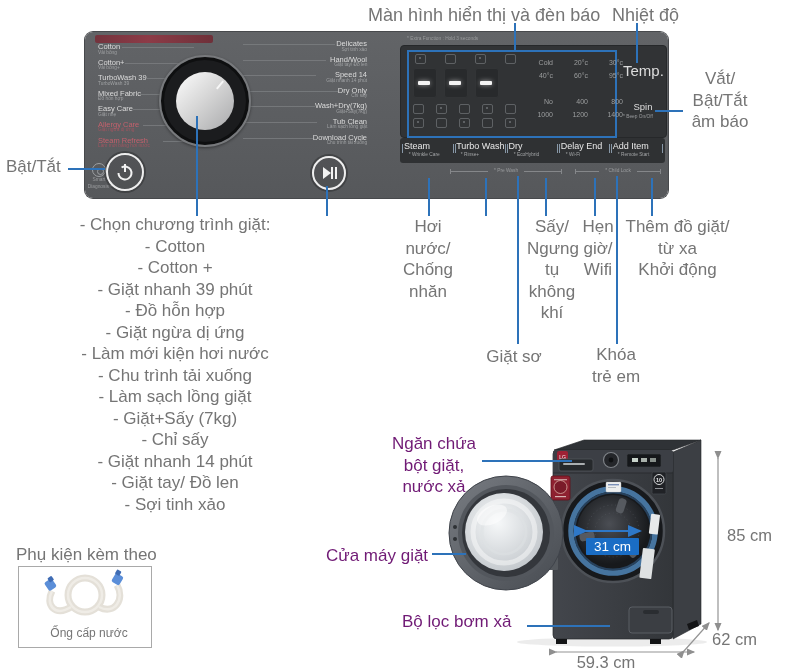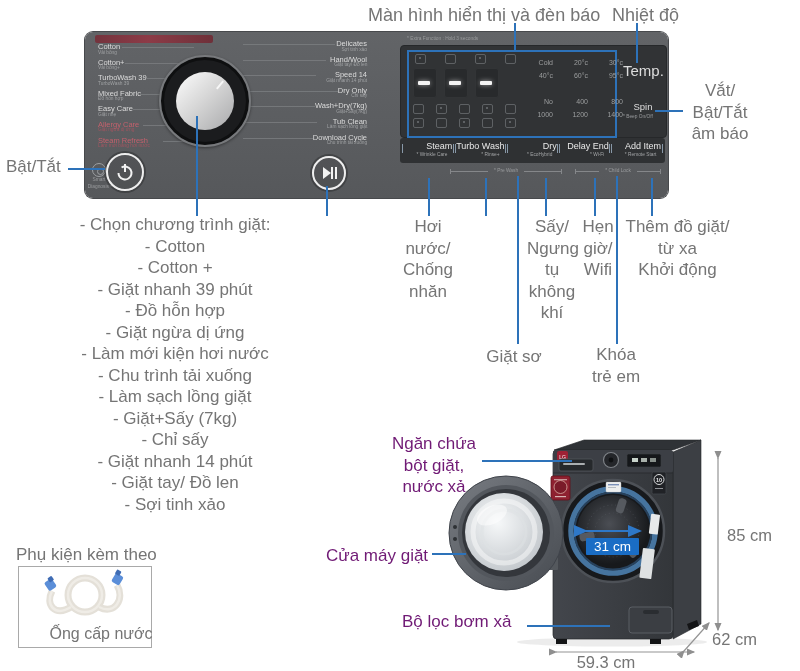--- a/index.html
+++ b/index.html
@@ -14,21 +14,21 @@
   .panel{left:85px;top:32px;width:583px;height:166px;border-radius:8px;
          background:linear-gradient(180deg,#626467,#56585b);box-shadow:0 0 0 1px #47494c;z-index:1;}
   .prog-row{display:flex;align-items:flex-start;margin-bottom:3.1px;}
   .prog-line{flex:1;height:1px;background:#7e8083;margin-top:4px;opacity:.75;}
   .prog-en{font-size:7.5px;line-height:7.5px;color:#dcdcdc;white-space:nowrap;}
   .prog-vi{font-size:6px;line-height:5px;color:#9fa1a3;white-space:nowrap;transform:scale(.8);transform-origin:left top;}
   .red .prog-en{color:#c4606c;} .red .prog-vi{color:#a05560;}
   .r .prog-vi{transform-origin:right top;}
   .disp{left:315px;top:13px;width:265px;height:91px;background:#313335;border:1px solid #26282a;border-radius:4px;}
   .strip{left:315px;top:106px;width:265px;height:25px;background:#2f3133;border-radius:3px;display:flex;align-items:stretch;}
-  .cell{flex:1;text-align:right;}
+  .cell{flex:1;text-align:left;}
   .cell .m{font-size:9px;line-height:9px;color:#e8e8e8;margin-top:4px;white-space:nowrap;}
   .cell .s{font-size:6px;line-height:6px;color:#a3a5a7;margin-top:1px;transform:scale(.8);transform-origin:center top;white-space:nowrap;}
   .sep{width:4px;display:flex;gap:1px;justify-content:center;}
   .sep i{display:block;width:1px;height:9px;background:#98aabd;margin-top:6px;opacity:.85;}
   .gridtemps{display:grid;grid-template-columns:30px 33px 33px;column-gap:2px;row-gap:3px;}
   .gridtemps span{font-size:7px;line-height:10px;color:#9c9e9f;text-align:right;white-space:nowrap;}
   .digit{width:22px;height:28px;background:#282a2c;border:1px solid #323436;border-radius:3px;position:relative;}
   .digit i{position:absolute;left:4px;top:12px;width:12px;height:3.5px;background:#f4f4f4;border-radius:1px;
            box-shadow:0 0 5px rgba(255,255,255,.55);}
   .dicon{width:9px;height:8px;border:1px solid #6e7174;border-radius:2px;opacity:.75;position:relative;}
@@ -44,21 +44,21 @@
 </head>
 <body>
 
 <div class="page">
 
   <div class="abs cap-l" style="left:368px;top:4px;">Màn hình hiển thị và đèn báo</div>
   <div class="abs blue-v" style="left:514px;top:23px;height:28px;"></div>
   <div class="abs cap-l" style="left:612px;top:4px;">Nhiệt độ</div>
   <div class="abs blue-v" style="left:636px;top:23px;height:40px;"></div>
 
-  <div class="abs cap" style="left:682px;top:80px;width:76px;">
+  <div class="abs cap" style="left:682px;top:68px;width:76px;">
     <div>Vắt/</div>
       <div>Bật/Tắt</div>
       <div>âm báo</div>
   </div>
   <div class="abs blue-h" style="left:655px;top:110px;width:28px;"></div>
 
   <div class="abs cap" style="left:6px;top:156px;">Bật/Tắt</div>
   <div class="abs blue-h" style="left:68px;top:168px;width:37px;"></div>
 
   <div class="abs panel">
@@ -490,16 +490,16 @@
       <circle cx="66" cy="28" r="17" fill="none" stroke="#efece6" stroke-width="2.5"></circle>
       <path d="M52,40 C36,50 26,38 33,24" fill="none" stroke="#e4e0d8" stroke-width="7"></path>
       <path d="M52,40 C36,50 26,38 33,24" fill="none" stroke="#efece6" stroke-width="2.5"></path>
       <path d="M80,40 C96,48 106,32 98,18" fill="none" stroke="#e4e0d8" stroke-width="7"></path>
       <path d="M80,40 C96,48 106,32 98,18" fill="none" stroke="#efece6" stroke-width="2.5"></path>
       <rect x="27" y="13" width="9" height="10" rx="2" fill="#5b8ed8" transform="rotate(-35 31 18)"></rect>
       <rect x="94" y="7" width="9" height="10" rx="2" fill="#5b8ed8" transform="rotate(30 98 12)"></rect>
       <rect x="29" y="10" width="5" height="5" rx="1" fill="#3f6cb4" transform="rotate(-35 31 12)"></rect>
       <rect x="97" y="3" width="5" height="5" rx="1" fill="#3f6cb4" transform="rotate(30 99 5)"></rect>
     </svg>
-    <div class="cap" style="position:absolute;left:16px;bottom:3px;width:100%;font-size:16px;">Ống cấp nước</div>
+    <div class="cap" style="position:absolute;left:4px;bottom:3px;width:100%;font-size:12px;">Ống cấp nước</div>
   </div>
 
 </div>
 
 </body></html>

